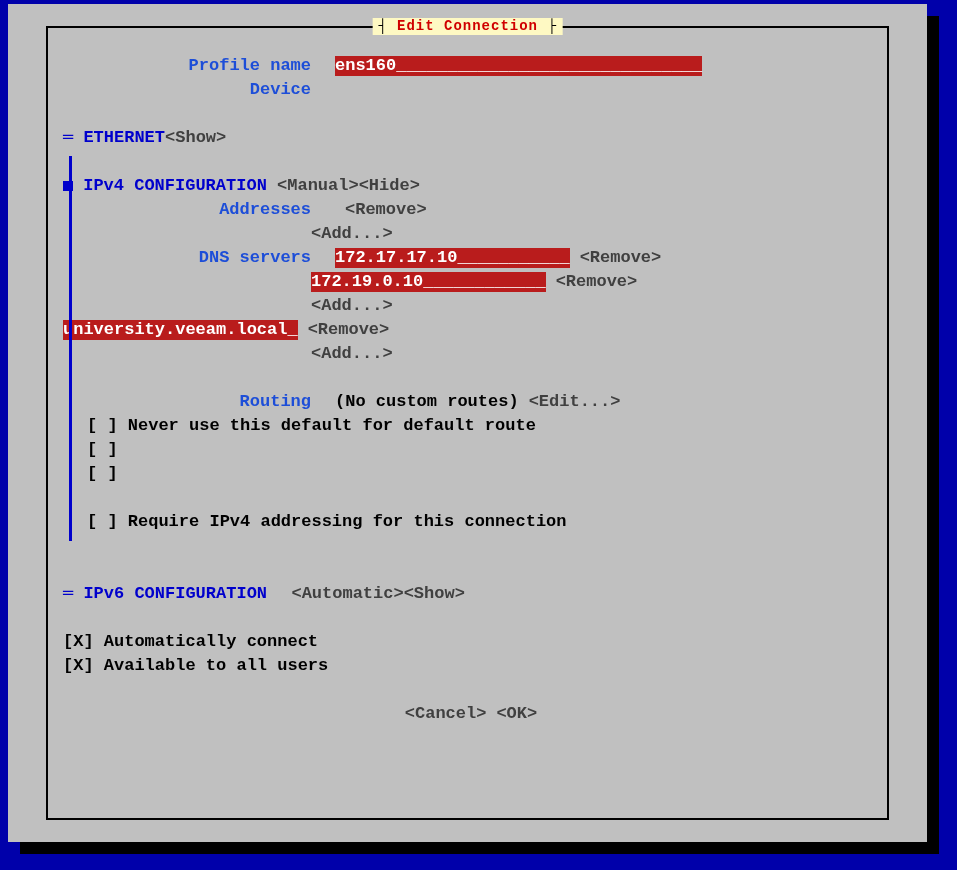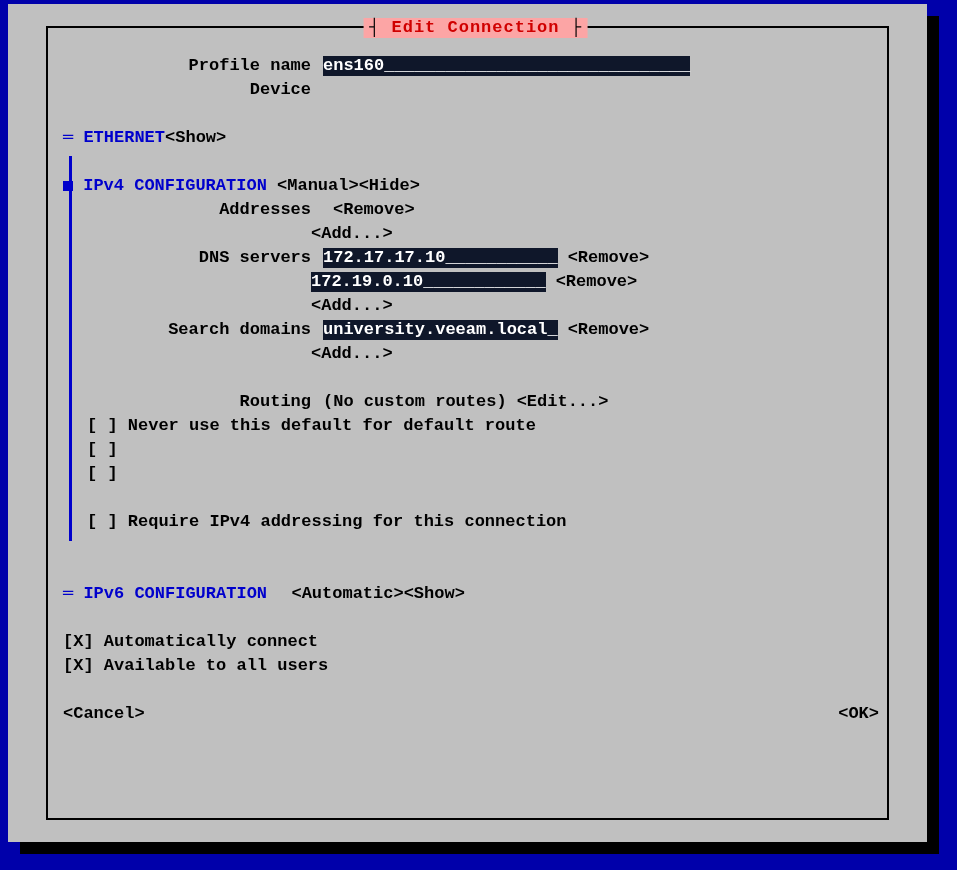--- a/index.html
+++ b/index.html
@@ -29,25 +29,24 @@
       left: 38px;
       right: 38px;
       bottom: 22px;
       border: 2px solid #000;
     }
     .title-wrap {
       position: absolute;
       top: 14px;
       left: 50%;
       transform: translateX(-50%);
-      background: #fca5a5;
+      background: #fef9c3;
       padding: 0 6px;
-      font-size: 17px;
+      font-size: 14px;
       letter-spacing: 1px;
-      margin-left: 8px;
     }
     .title-bar {
       color: #000;
     }
     .title-red {
       color: #d00000;
     }
     .content {
       position: absolute;
       top: 52px;
@@ -55,33 +54,33 @@
       right: 48px;
       bottom: 40px;
     }
     .row {
       display: flex;
       align-items: baseline;
       min-height: 24px;
       margin-bottom: 0px;
     }
     .label-right {
-      color: #000000;
+      color: #1d4ed8;
       text-align: right;
       flex-shrink: 0;
-      padding-right: 12px;
+      padding-right: 24px;
     }
     .field {
-      background: #0f172a;
+      background: #b91c1c;
       color: #fff;
       display: inline-block;
       white-space: pre;
     }
     .angle-btn {
-      color: #000000;
+      color: #404040;
       cursor: pointer;
       display: inline-block;
     }
     .section-marker-bullet {
       display: inline-block;
       width: 10px;
       height: 10px;
       background: #0000cc;
       vertical-align: middle;
     }
@@ -107,21 +106,21 @@
     .cb {
       color: #000;
       margin-right: 0px;
       white-space: pre;
     }
     .cb-label {
       color: #000;
     }
     .bottom-actions {
       display: flex;
-      justify-content: space-between;
+      justify-content: center;
       gap: 10px;
       font-family: Liberation Mono, monospace;
     }
     .gap { height: 24px; }
     .left-block { width: 248px; flex-shrink:0;}
     .indent-addr { width: 248px; }
   </style>
 </head>
 <body>
 
@@ -185,21 +184,20 @@
       <div class="field">172.19.0.10____________</div>
       <div style="width:10px"></div>
       <div class="angle-btn">&lt;Remove&gt;</div>
     </div>
     <div class="row">
       <div class="indent-addr"></div>
       <div class="angle-btn">&lt;Add...&gt;</div>
     </div>
 
     <div class="row">
-      <div class="label-right indent-addr">Search domains</div>
       <div class="field">university.veeam.local_</div>
       <div style="width:10px"></div>
       <div class="angle-btn">&lt;Remove&gt;</div>
     </div>
     <div class="row">
       <div class="indent-addr"></div>
       <div class="angle-btn">&lt;Add...&gt;</div>
     </div>
 
     <div class="gap"></div>

